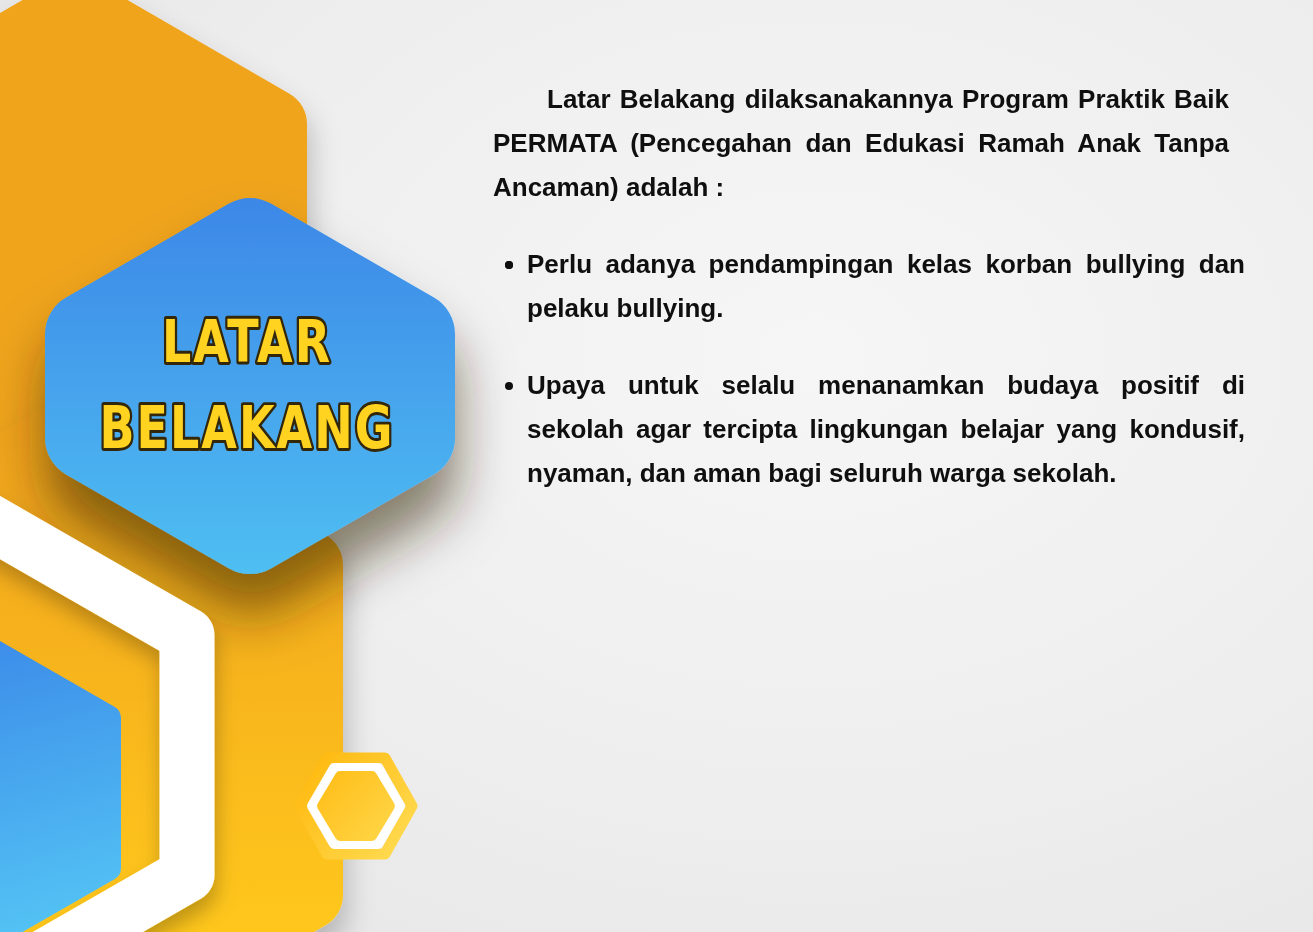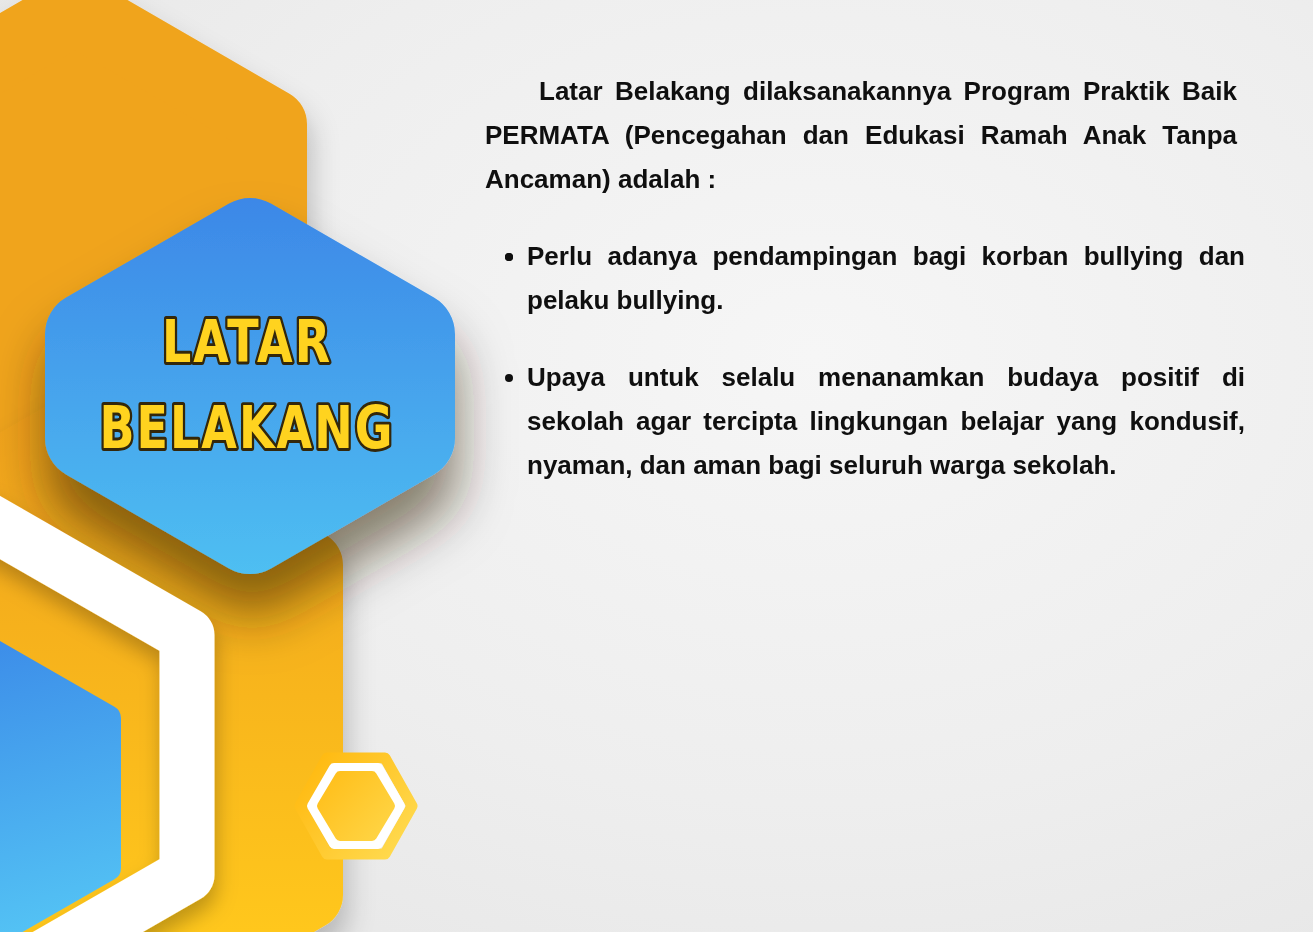--- a/index.html
+++ b/index.html
@@ -7,21 +7,21 @@
   .slide{
     position:relative;width:1313px;height:932px;overflow:hidden;
     background:radial-gradient(ellipse at 62% 38%, #f6f6f6 0%, #eeeeee 55%, #e5e5e5 100%);
   }
   .deco{position:absolute;left:0;top:0;width:1313px;height:932px;}
   .content{
     position:absolute;left:477px;top:61px;width:768px;
     color:#0f0f0f;font-weight:bold;font-size:26px;line-height:44px;
   }
   .intro{
-    margin:8px;text-indent:54px;text-align:justify;
+    margin:16px;text-indent:54px;text-align:justify;
   }
   .bullets{margin-top:16px;}
   .bullet-row{
     position:relative;padding-left:50px;margin-bottom:33px;text-align:justify;
   }
   .bullet-row:last-child{margin-bottom:1px;}
   .dot{
     position:absolute;left:28px;top:19px;width:8px;height:8px;border-radius:50%;
     background:#0f0f0f;
   }
@@ -84,21 +84,21 @@
 
   <div class="content">
     <p class="intro">Latar Belakang dilaksanakannya Program Praktik Baik PERMATA (Pencegahan dan Edukasi Ramah Anak Tanpa Ancaman)  adalah :</p>
 
     <div class="bullets">
       <div class="bullet-row">
         <span class="dot"></span>
       </div>
       <div class="bullet-row">
         <span class="dot"></span>
-        <span>Perlu adanya pendampingan bagi korban bullying dan pelaku bullying.</span>
+        <span>Perlu adanya pendampingan kelas korban bullying dan pelaku bullying.</span>
       </div>
       <div class="bullet-row">
         <span class="dot"></span>
         <span>Upaya untuk selalu menanamkan budaya positif di sekolah agar tercipta lingkungan belajar yang kondusif, nyaman, dan aman bagi seluruh warga sekolah.</span>
       </div>
     </div>
   </div>
 
 </div>
 

